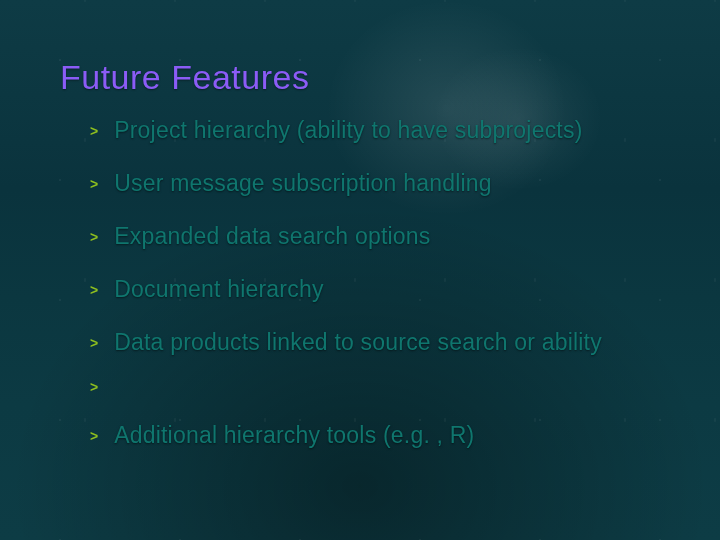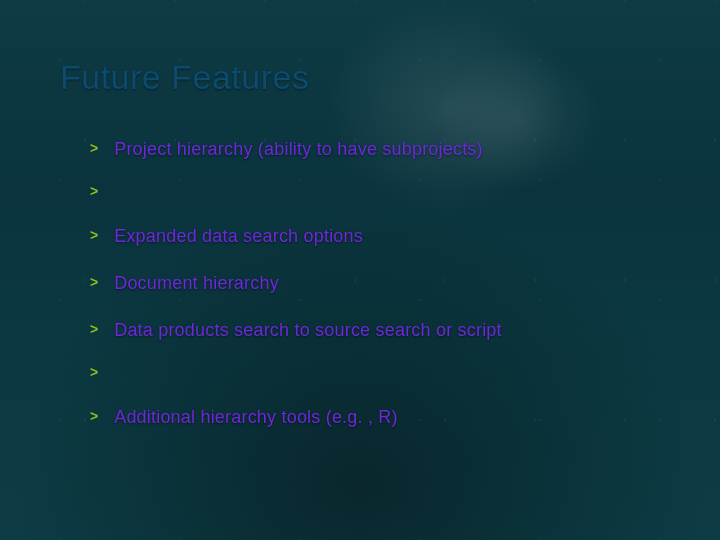--- a/index.html
+++ b/index.html
@@ -25,23 +25,23 @@
     pointer-events: none;
   }
   .slide {
     position: relative;
     width: 100%; height: 100%;
     padding: 58px 60px 40px 60px;
   }
   .title {
     font-size: 34px;
     font-weight: 400;
-    color: #0c4a6e;
+    color: #8b5cf6;
     letter-spacing: 0.5px;
-    margin-bottom: 42px;
+    margin-bottom: 20px;
     text-shadow: 0 1px 2px rgba(0,0,0,0.4);
   }
   .bullets {
     list-style: none;
     padding-left: 30px;
   }
   .bullets li {
     display: flex;
     align-items: baseline;
     gap: 16px;
@@ -49,51 +49,52 @@
   }
   .chevron {
     color: #8fbf1f;
     font-size: 14px;
     font-weight: 700;
     line-height: 1;
     flex: 0 0 auto;
     transform: translateY(-2px);
   }
   .item-text {
-    color: #6d28d9;
-    font-size: 18px;
+    color: #0f766e;
+    font-size: 23px;
     font-weight: 400;
     letter-spacing: 0.2px;
     text-shadow: 0 1px 2px rgba(0,0,0,0.5);
   }
 </style>
 </head>
 <body>
 
 <div class="slide">
   <h1 class="title">Future Features</h1>
   <ul class="bullets">
     <li>
       <span class="chevron">&gt;</span>
       <span class="item-text">Project hierarchy (ability to have subprojects)</span>
     </li>
     <li>
       <span class="chevron">&gt;</span>
+      <span class="item-text">User message subscription handling</span>
     </li>
     <li>
       <span class="chevron">&gt;</span>
       <span class="item-text">Expanded data search options</span>
     </li>
     <li>
       <span class="chevron">&gt;</span>
       <span class="item-text">Document hierarchy</span>
     </li>
     <li>
       <span class="chevron">&gt;</span>
-      <span class="item-text">Data products search to source search or script</span>
+      <span class="item-text">Data products linked to source search or ability</span>
     </li>
     <li>
       <span class="chevron">&gt;</span>
     </li>
     <li>
       <span class="chevron">&gt;</span>
       <span class="item-text">Additional hierarchy tools (e.g. , R)</span>
     </li>
   </ul>
 </div>

